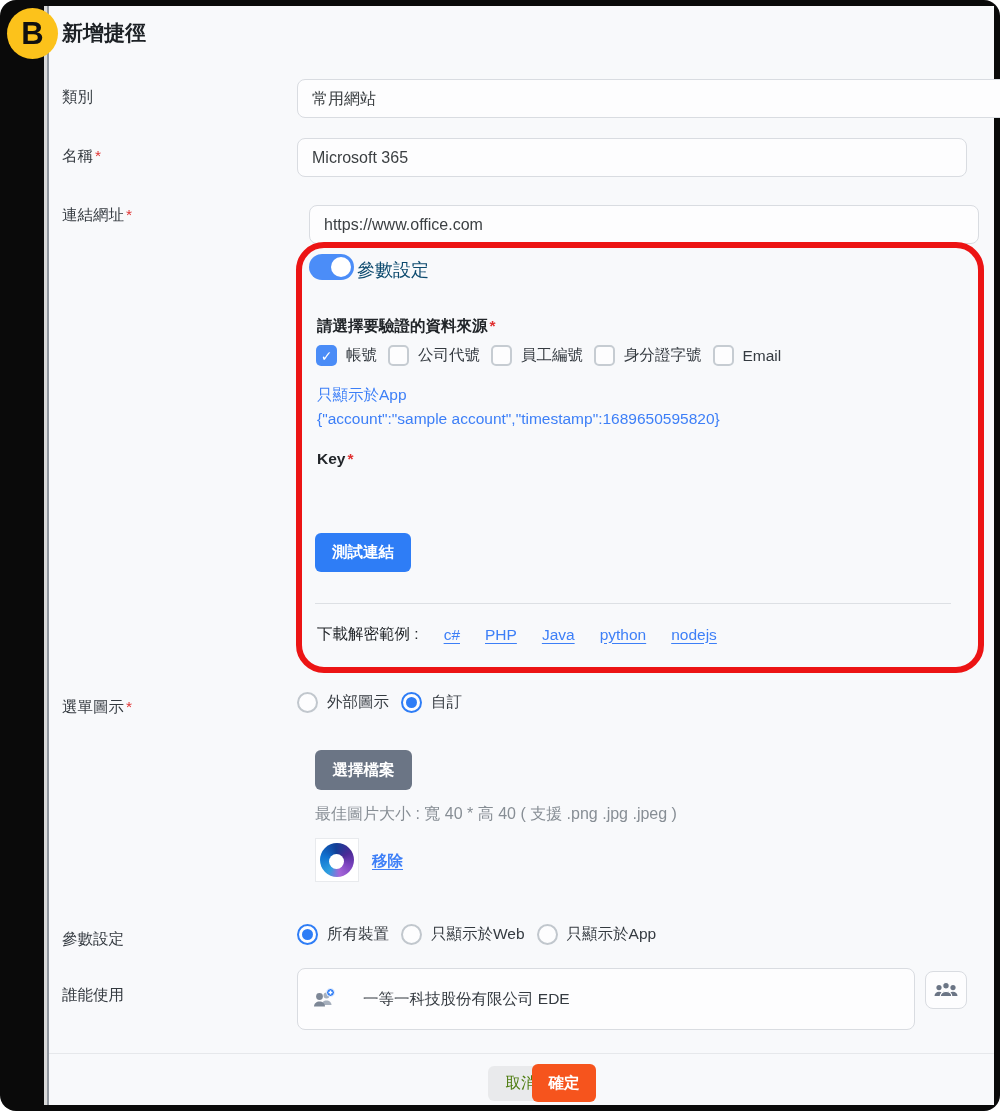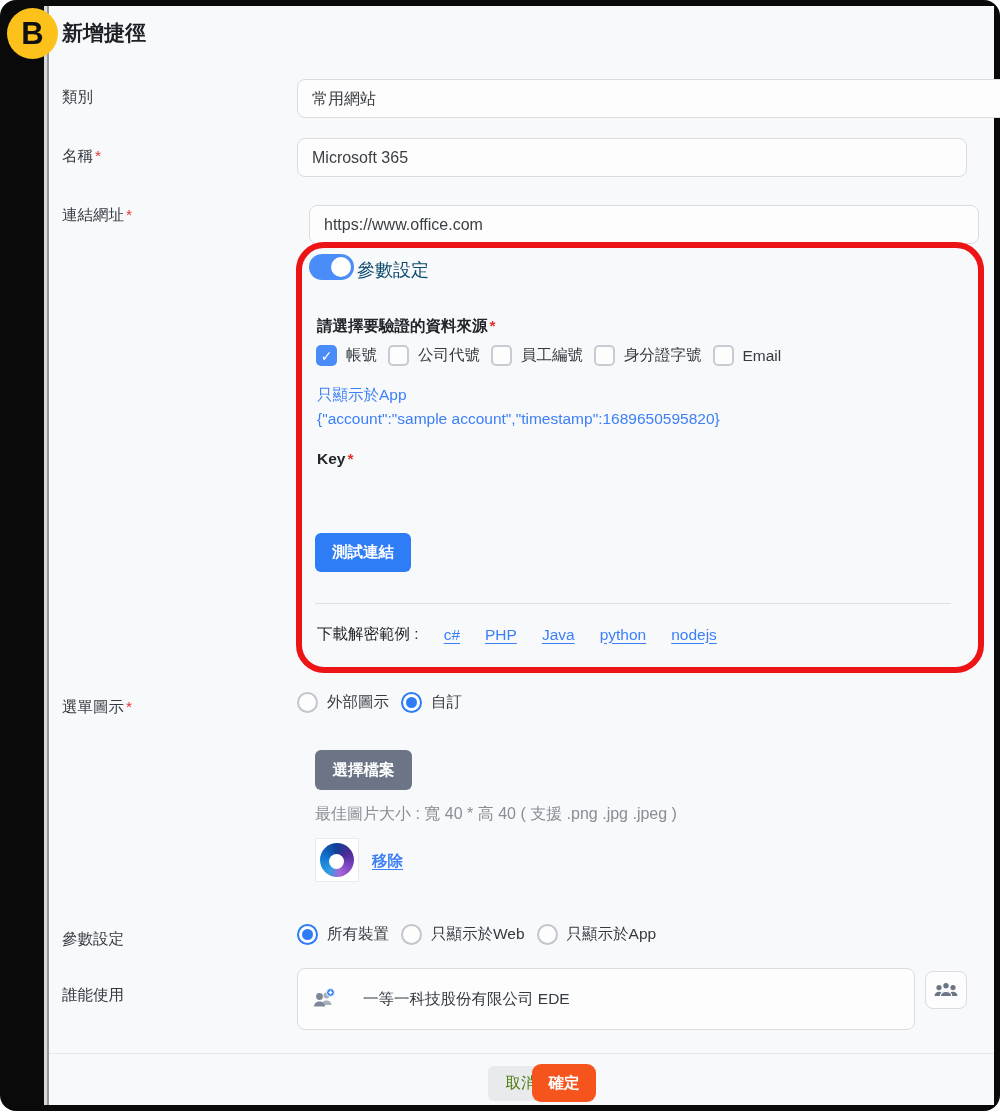--- a/index.html
+++ b/index.html
@@ -90,21 +90,21 @@
     gap:27px; padding:0 14px; }
   .who-text { font-size:15.5px; color:#343a40; }
   .group-btn { position:absolute; left:925px; top:971px; width:42px; height:38px;
     background:#fdfdfe; border:1px solid #d9dce1; border-radius:8px;
     display:flex; align-items:center; justify-content:center; cursor:pointer; }
 
   .footer-divider { position:absolute; left:49px; top:1053px; width:945px; height:1px; background:#e6e8eb; }
   .btn-cancel { position:absolute; left:456px; top:1066px; width:66px; height:35px;
     background:#e9eaec; color:#4d7c0f; font-size:15.5px;margin-left:32px; }
   .btn-confirm { position:absolute; left:532px; top:1064px; width:64px; height:38px;
-    background:#f6541d; color:#fff; font-size:15.5px; font-weight:bold;border-radius:9px; }
+    background:#f6541d; color:#fff; font-size:15.5px; font-weight:bold; }
 </style>
 </head>
 <body>
 
 <div id="stage">
   <div class="frame"></div>
   <div class="panel"></div>
 
   <div class="badge-b">
     <span>B</span>

